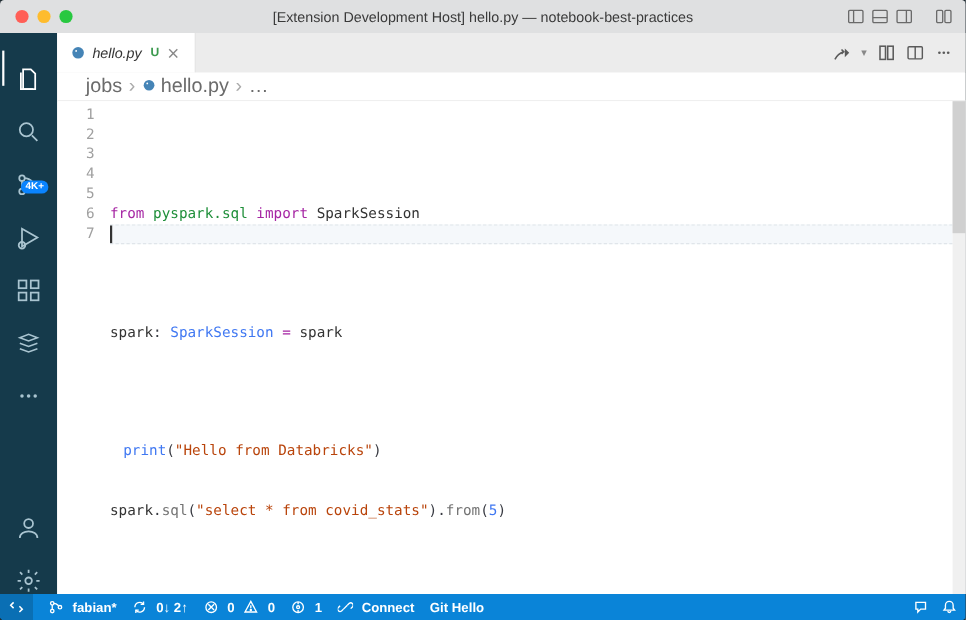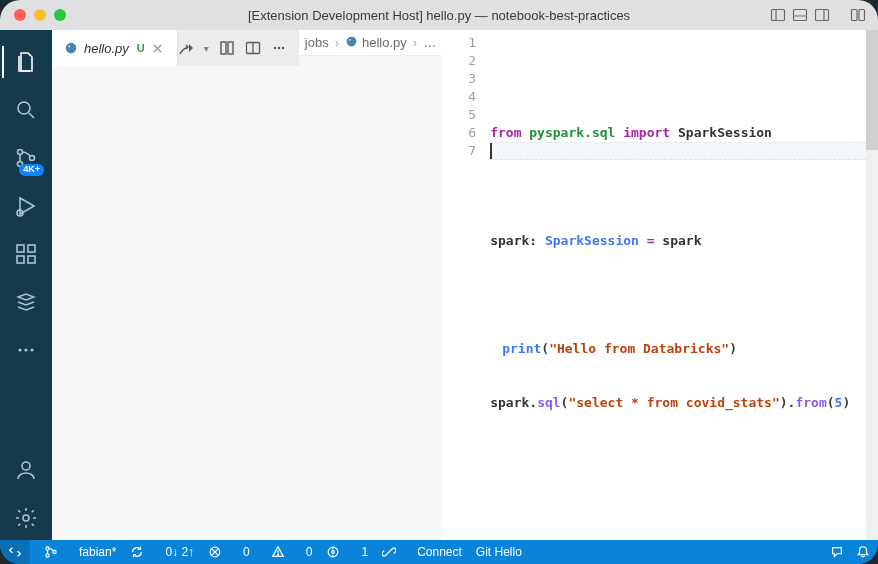--- a/index.html
+++ b/index.html
@@ -9,21 +9,21 @@
     width: 878px;
     height: 564px;
     overflow: hidden;
     font-size: 13px;
     color: #333;
   }
   .window {
     width: 878px;
     height: 564px;
     background: #1e2a30;
-    border-radius: 20px;
+    border-radius: 4px;
     overflow: hidden;
     display: flex;
     flex-direction: column;
   }
   
   .titlebar {
     height: 30px;
     background: #dfe0e1;
     display: flex;
     align-items: center;
@@ -71,21 +71,21 @@
     flex-direction: column;
     align-items: center;
     padding-top: 10px;
     gap: 4px;
     flex-shrink: 0;
   }
   .activitybar .ab-item {
     width: 48px;
     height: 44px;
     display: flex;
-    align-items: center;
+    align-items: flex-end;
     justify-content: center;
     color: #a9c4d0;
     position: relative;
     cursor: pointer;
   }
   .activitybar .ab-item.active {
     color: #ffffff;
   }
   .activitybar .ab-item.active::before {
     content: "";
@@ -105,21 +105,21 @@
     border-radius: 8px;
     padding: 1px 4px;
     line-height: 1.1;
     font-weight: 600;
   }
   .activitybar .spacer { flex: 1; }
   
   .editor-area {
     flex: 1;
     display: flex;
-    flex-direction: row;
+    flex-direction: column;
     background: #f7f7f7;
     min-width: 0;
   }
   
   .tabbar {
     height: 36px;
     background: #ececec;
     display: flex;
     align-items: stretch;
     flex-shrink: 0;
@@ -169,22 +169,22 @@
   }
   .tab-actions svg { width: 16px; height: 16px; }
   .tab-actions .chevron { font-size: 10px; color: #888; }
   
   .breadcrumb {
     height: 26px;
     background: #ffffff;
     display: flex;
     align-items: center;
     gap: 6px;
-    padding: 0 6px;
-    font-size: 13px;
+    padding: 0 26px;
+    font-size: 18px;
     color: #6b6b6b;
     border-bottom: 1px solid #eee;
     flex-shrink: 0;
   }
   .breadcrumb .chev { color: #aaa; }
   .breadcrumb .crumb { display: flex; align-items: center; gap: 4px; }
   
   .editor {
     flex: 1;
     background: #ffffff;
@@ -203,21 +203,20 @@
     flex-shrink: 0;
     user-select: none;
   }
   .code {
     flex: 1;
     padding: 4px 0 0 0;
     line-height: 18px;
     white-space: pre;
     color: #333;
     position: relative;
-    font-weight: bold;
   }
   .code-line { height: 18px; }
   .minimap {
     width: 12px;
     background: #f0f0f0;
     flex-shrink: 0;
     position: relative;
   }
   .minimap .thumb {
     position: absolute;
@@ -245,42 +244,43 @@
     z-index: 2;
   }
   .code-lines { position: relative; z-index: 1; }
   
   .kw { color: #a626a4; }      
   .mod { color: #1f8f3a; }     
   .id { color: #333; }
   .type { color: #4078f2; }
   .op { color: #a626a4; }
   .fn { color: #4078f2; margin-left: 12px; }
-  .call { color: #8b5cf6; text-align: right; }
+  .call { color: #737373; text-align: right; }
   .str { color: #b9440b; }
   .num { color: #4078f2; }
   .punc { color: #383a42; }
   
   .statusbar {
     height: 24px;
     background: #0a84d8;
     color: #fff;
     display: flex;
     align-items: center;
     font-size: 12px;
     padding: 0 8px;
     gap: 14px;
     flex-shrink: 0;
   }
   .statusbar .sb-item {
     display: flex;
     align-items: flex-end;
-    gap: 21px;
+    gap: 8px;
     cursor: pointer;
     white-space: nowrap;
+    font-weight: bold;
   }
   .statusbar svg { width: 14px; height: 14px; }
   .statusbar .sb-right { margin-left: auto; display:flex; gap: 12px; align-items: center; }
   .sb-remote {
     background: #0a6fb4;
     align-self: stretch;
     display: flex;
     align-items: center;
     padding: 0 8px;
     margin: 0 0 0 -8px;

